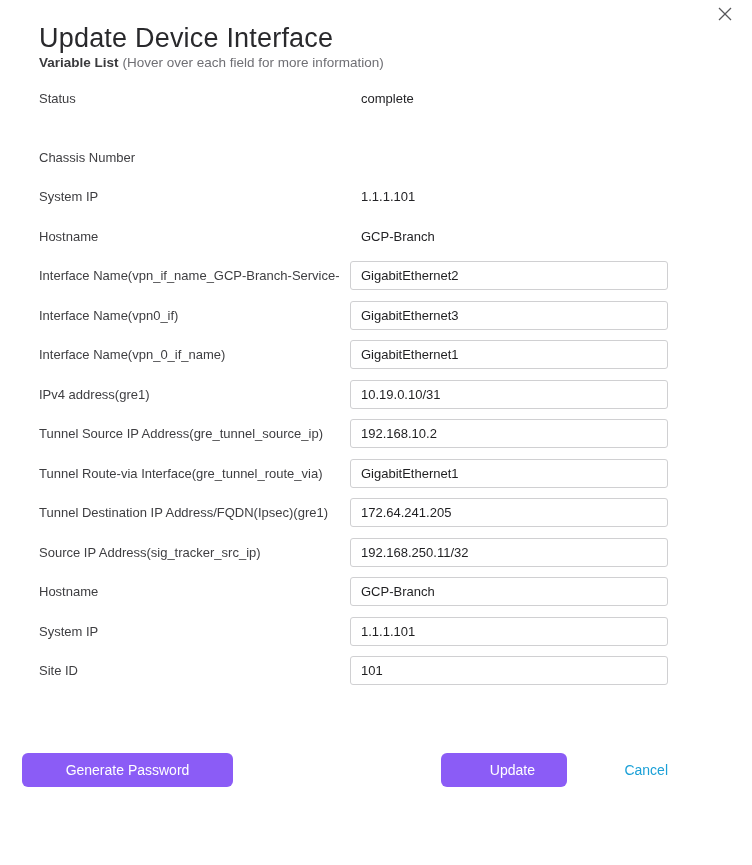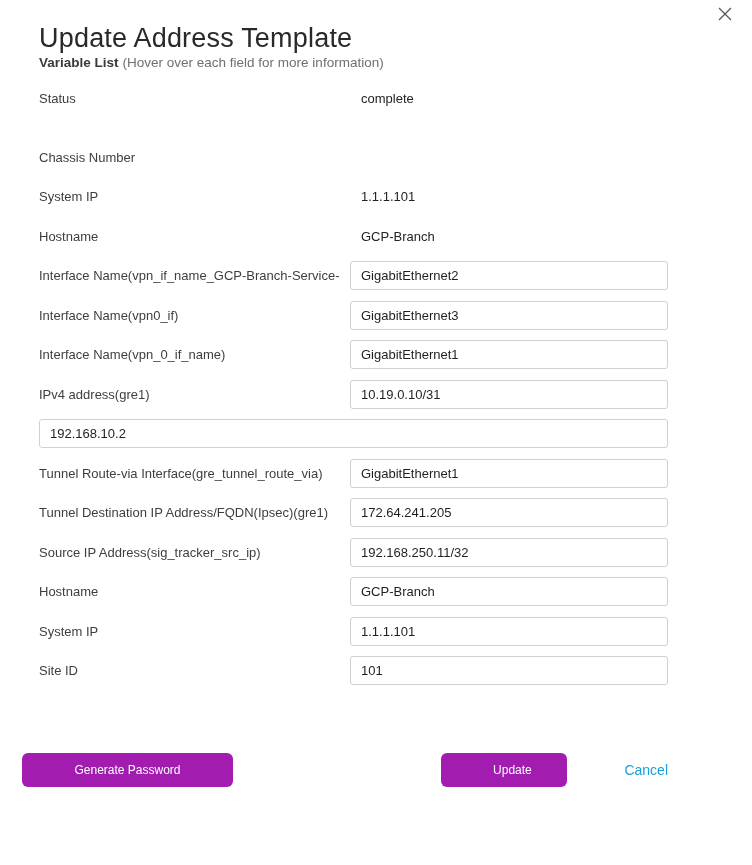--- a/index.html
+++ b/index.html
@@ -16,40 +16,40 @@
 
   .rows { margin-top:7px; }
   .row { display:flex; align-items:center; height:39.5px; }
   .row.gap-after { margin-bottom:19px; }
   .row-label { flex:0 0 311px; width:311px; font-size:13px; color:#3e3e41; white-space:nowrap; overflow:hidden; }
   .row-value { flex:1; min-width:0; }
   .static-value { display:block; padding-left:11px; font-size:13px; color:#232326; }
   .row-value input { width:100%; height:29px; border:1px solid #d0d0d2; border-radius:3px; padding:4px 10px; font-size:13px; color:#1f1f21; background:#fff; outline:none; font-family:"Liberation Sans", sans-serif; }
 
   .footer { display:flex; align-items:center; margin-top:62px; }
-  .btn { height:34px; border:none; border-radius:6px; background:#a21caf; color:#fff; font-size:12px; font-family:"Liberation Sans", sans-serif; cursor:pointer; }
+  .btn { height:34px; border:none; border-radius:6px; background:#8b5cf6; color:#fff; font-size:14px; font-family:"Liberation Sans", sans-serif; cursor:pointer; }
   .btn-generate { width:211px; margin-left:-17px; }
   .btn-update { width:126px; margin-left:auto;padding-left:16px; }
   .cancel-link { margin-left:57px; background:none; border:none; color:#1ba0d7; font-size:14px; font-family:"Liberation Sans", sans-serif; cursor:pointer; padding:0; }
 </style>
 </head>
 <body>
 
 <div class="dialog">
 
   <button class="close-btn">
     <span>
       <svg width="14" height="14" viewBox="0 0 14 14">
         <line x1="1" y1="1" x2="13" y2="13" stroke="#58585b" stroke-width="1.2"></line>
         <line x1="13" y1="1" x2="1" y2="13" stroke="#58585b" stroke-width="1.2"></line>
       </svg>
     </span>
   </button>
 
-  <h1 class="dialog-title">Update Address Template</h1>
+  <h1 class="dialog-title">Update Device Interface</h1>
 
   <div class="section-head">
     <span class="head-bold">Variable List</span><span>(Hover over each field for more information)</span>
   </div>
 
   <div class="rows">
 
     <div class="row gap-after">
       <span class="row-label">Status</span>
       <span class="row-value">
@@ -92,20 +92,21 @@
       <span class="row-label">Interface Name(vpn_0_if_name)</span>
       <span class="row-value"><input type="text" value="GigabitEthernet1" style=""></span>
     </div>
 
     <div class="row">
       <span class="row-label">IPv4 address(gre1)</span>
       <span class="row-value"><input type="text" value="10.19.0.10/31" style=""></span>
     </div>
 
     <div class="row">
+      <span class="row-label">Tunnel Source IP Address(gre_tunnel_source_ip)</span>
       <span class="row-value"><input type="text" value="192.168.10.2" style=""></span>
     </div>
 
     <div class="row">
       <span class="row-label">Tunnel Route-via Interface(gre_tunnel_route_via)</span>
       <span class="row-value"><input type="text" value="GigabitEthernet1" style=""></span>
     </div>
 
     <div class="row">
       <span class="row-label">Tunnel Destination IP Address/FQDN(Ipsec)(gre1)</span>

